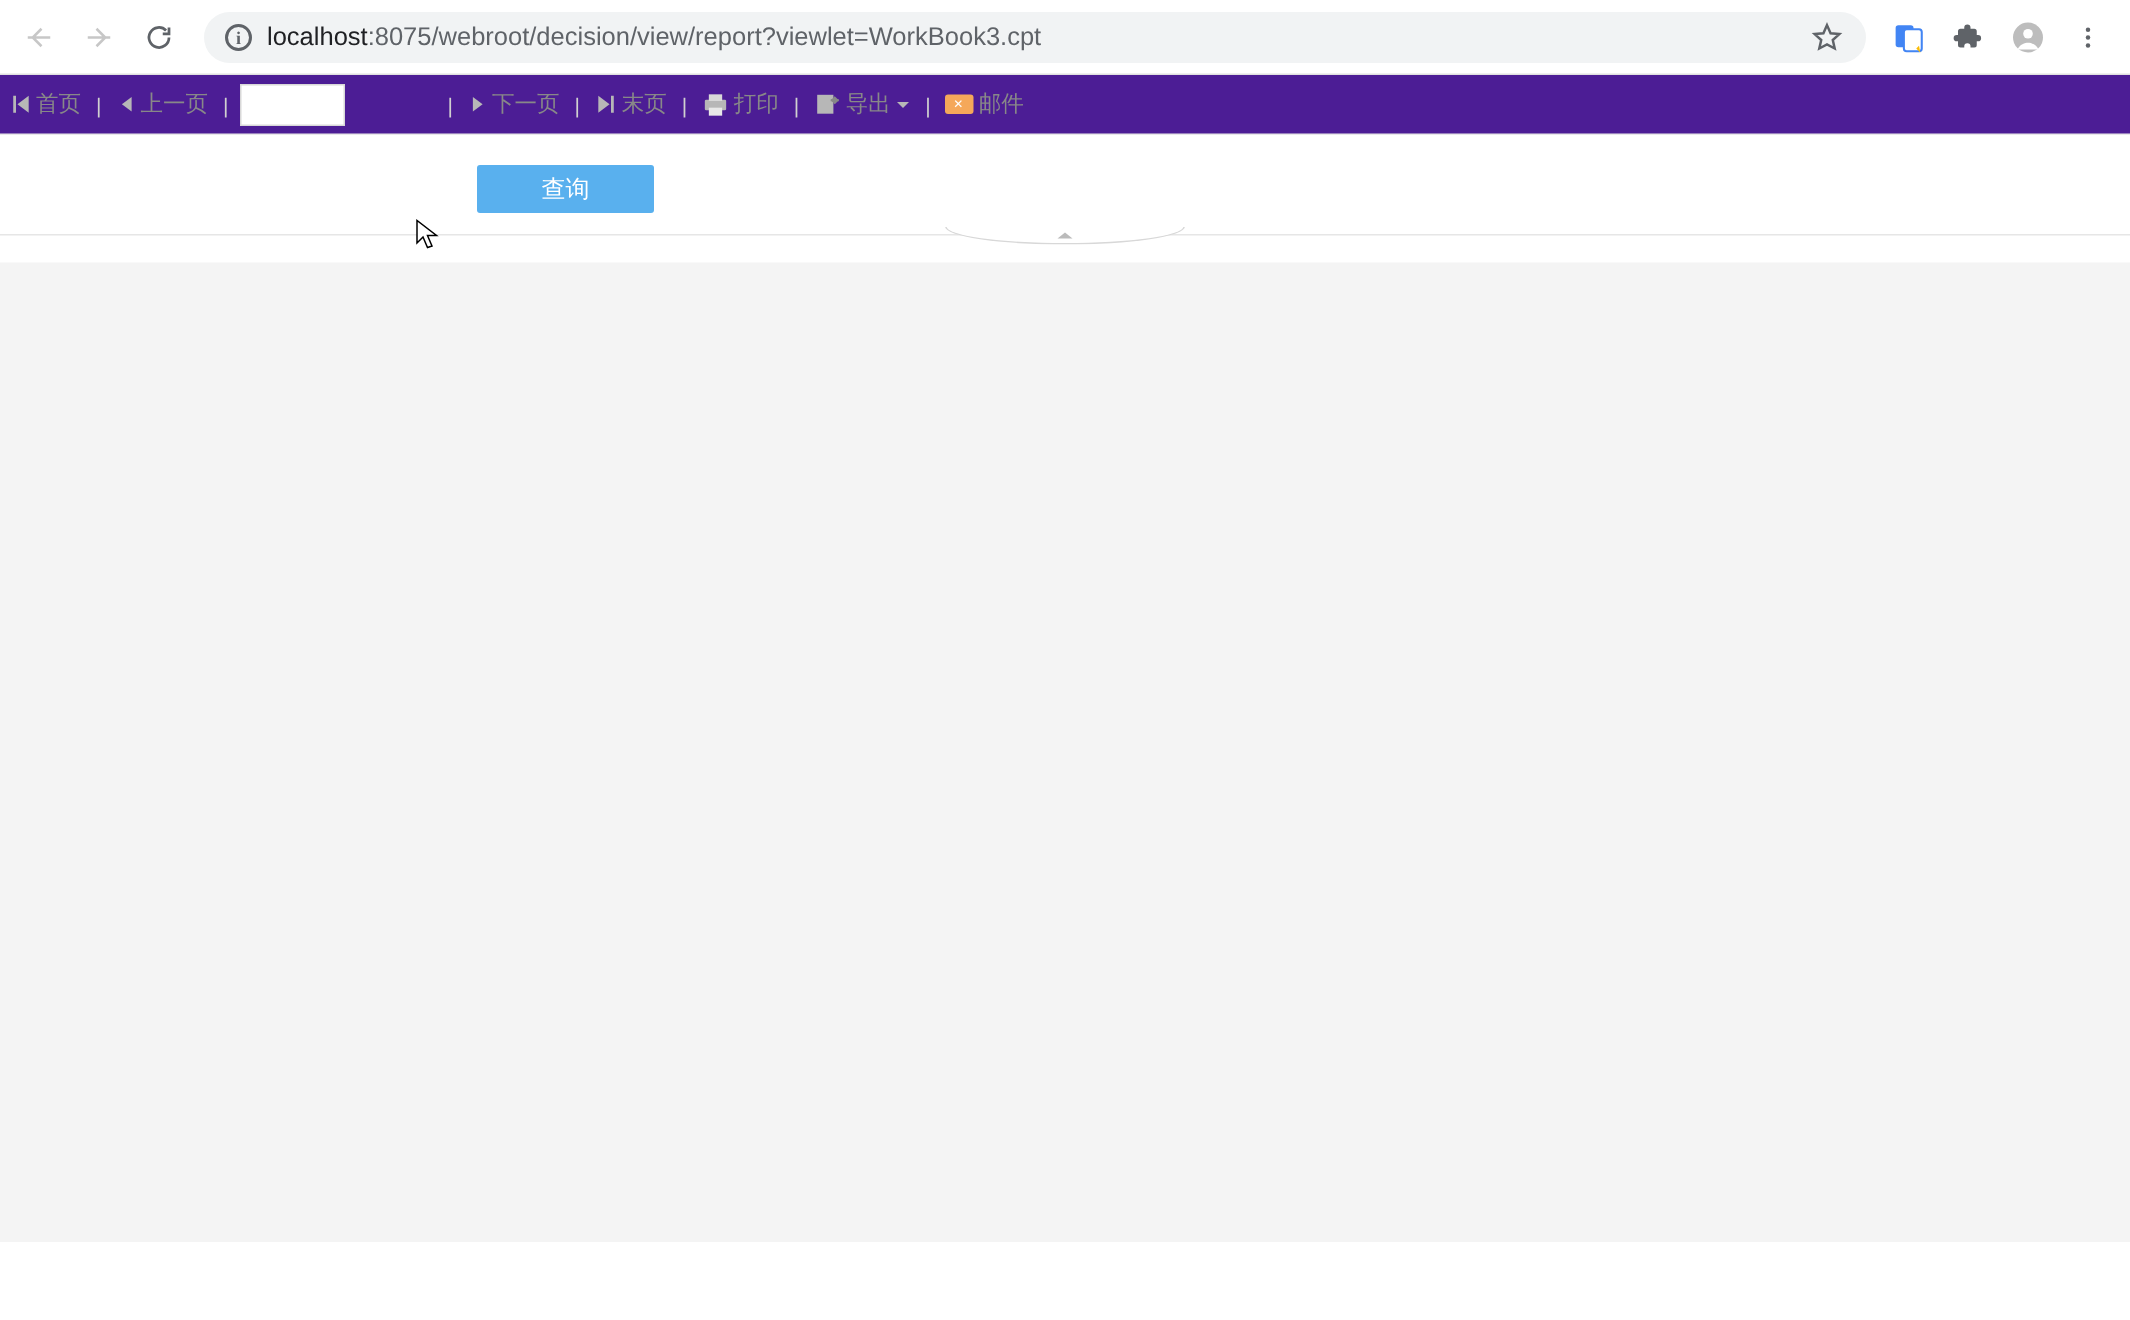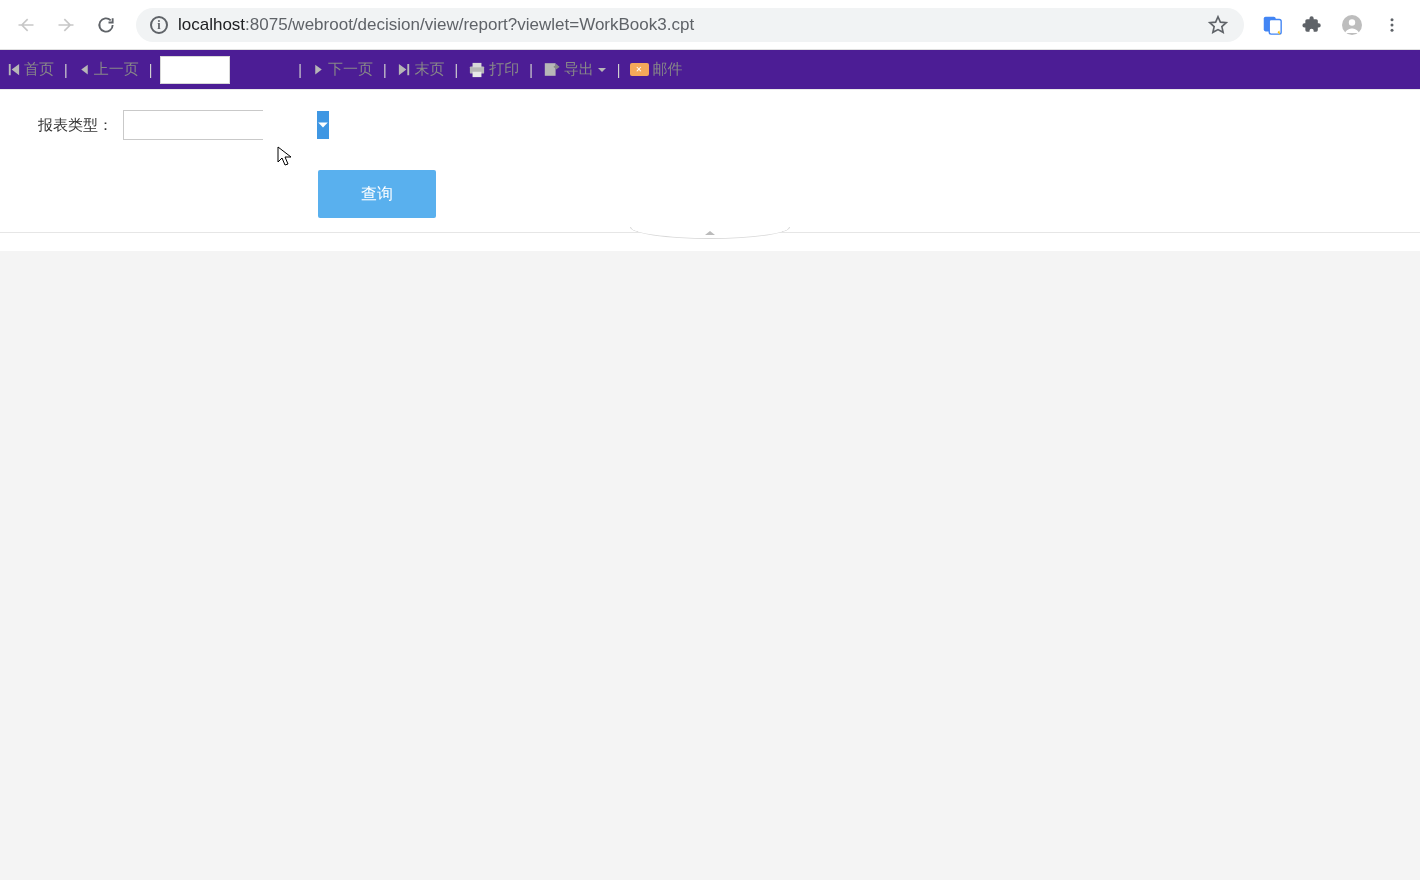--- a/index.html
+++ b/index.html
@@ -165,23 +165,23 @@
       width: 28px;
       background: #3f97e3;
       display: flex;
       align-items: center;
       justify-content: center;
       cursor: pointer;
     }
     .combo-btn svg { display: block; }
     .query-btn {
       margin-left: 318px;
-      margin-top: 28px;
+      margin-top: 2px;
       width: 118px;
-      height: 48px;
+      height: 32px;
       background: #59b0ee;
       color: #fff;
       border: none;
       font-size: 16px;
       cursor: pointer;
       display: flex;
       align-items: center;
       justify-content: center;
       border-radius: 2px;
     }
@@ -332,31 +332,20 @@
       </svg>
   </span>
   <span class="tb-sep">|</span>
   <span class="tb-item">
     <span class="mail-icon"></span>
     <span>邮件</span>
   </span>
 </div>
 
 <div class="param-panel">
-  <div class="param-row">
-    <span class="param-label">报表类型：</span>
-    <div class="combo">
-      <input type="text" value="" style="">
-      <div class="combo-btn">
-        <svg width="12" height="12" viewBox="0 0 10 10">
-            <path fill="#fff" d="M1 3l4 4 4-4z"></path>
-          </svg>
-      </div>
-    </div>
-  </div>
   <button class="query-btn">
     <span>查询</span>
   </button>
   <svg class="cursor-arrow" width="16" height="22" viewBox="0 0 16 22">
     <path fill="#fff" stroke="#000" stroke-width="1" d="M1 1l0 15 4-4 3 7 3-1-3-7 6 0z"></path>
   </svg>
 </div>
 
 <div class="collapse-handle">
   <div class="handle-shape">

